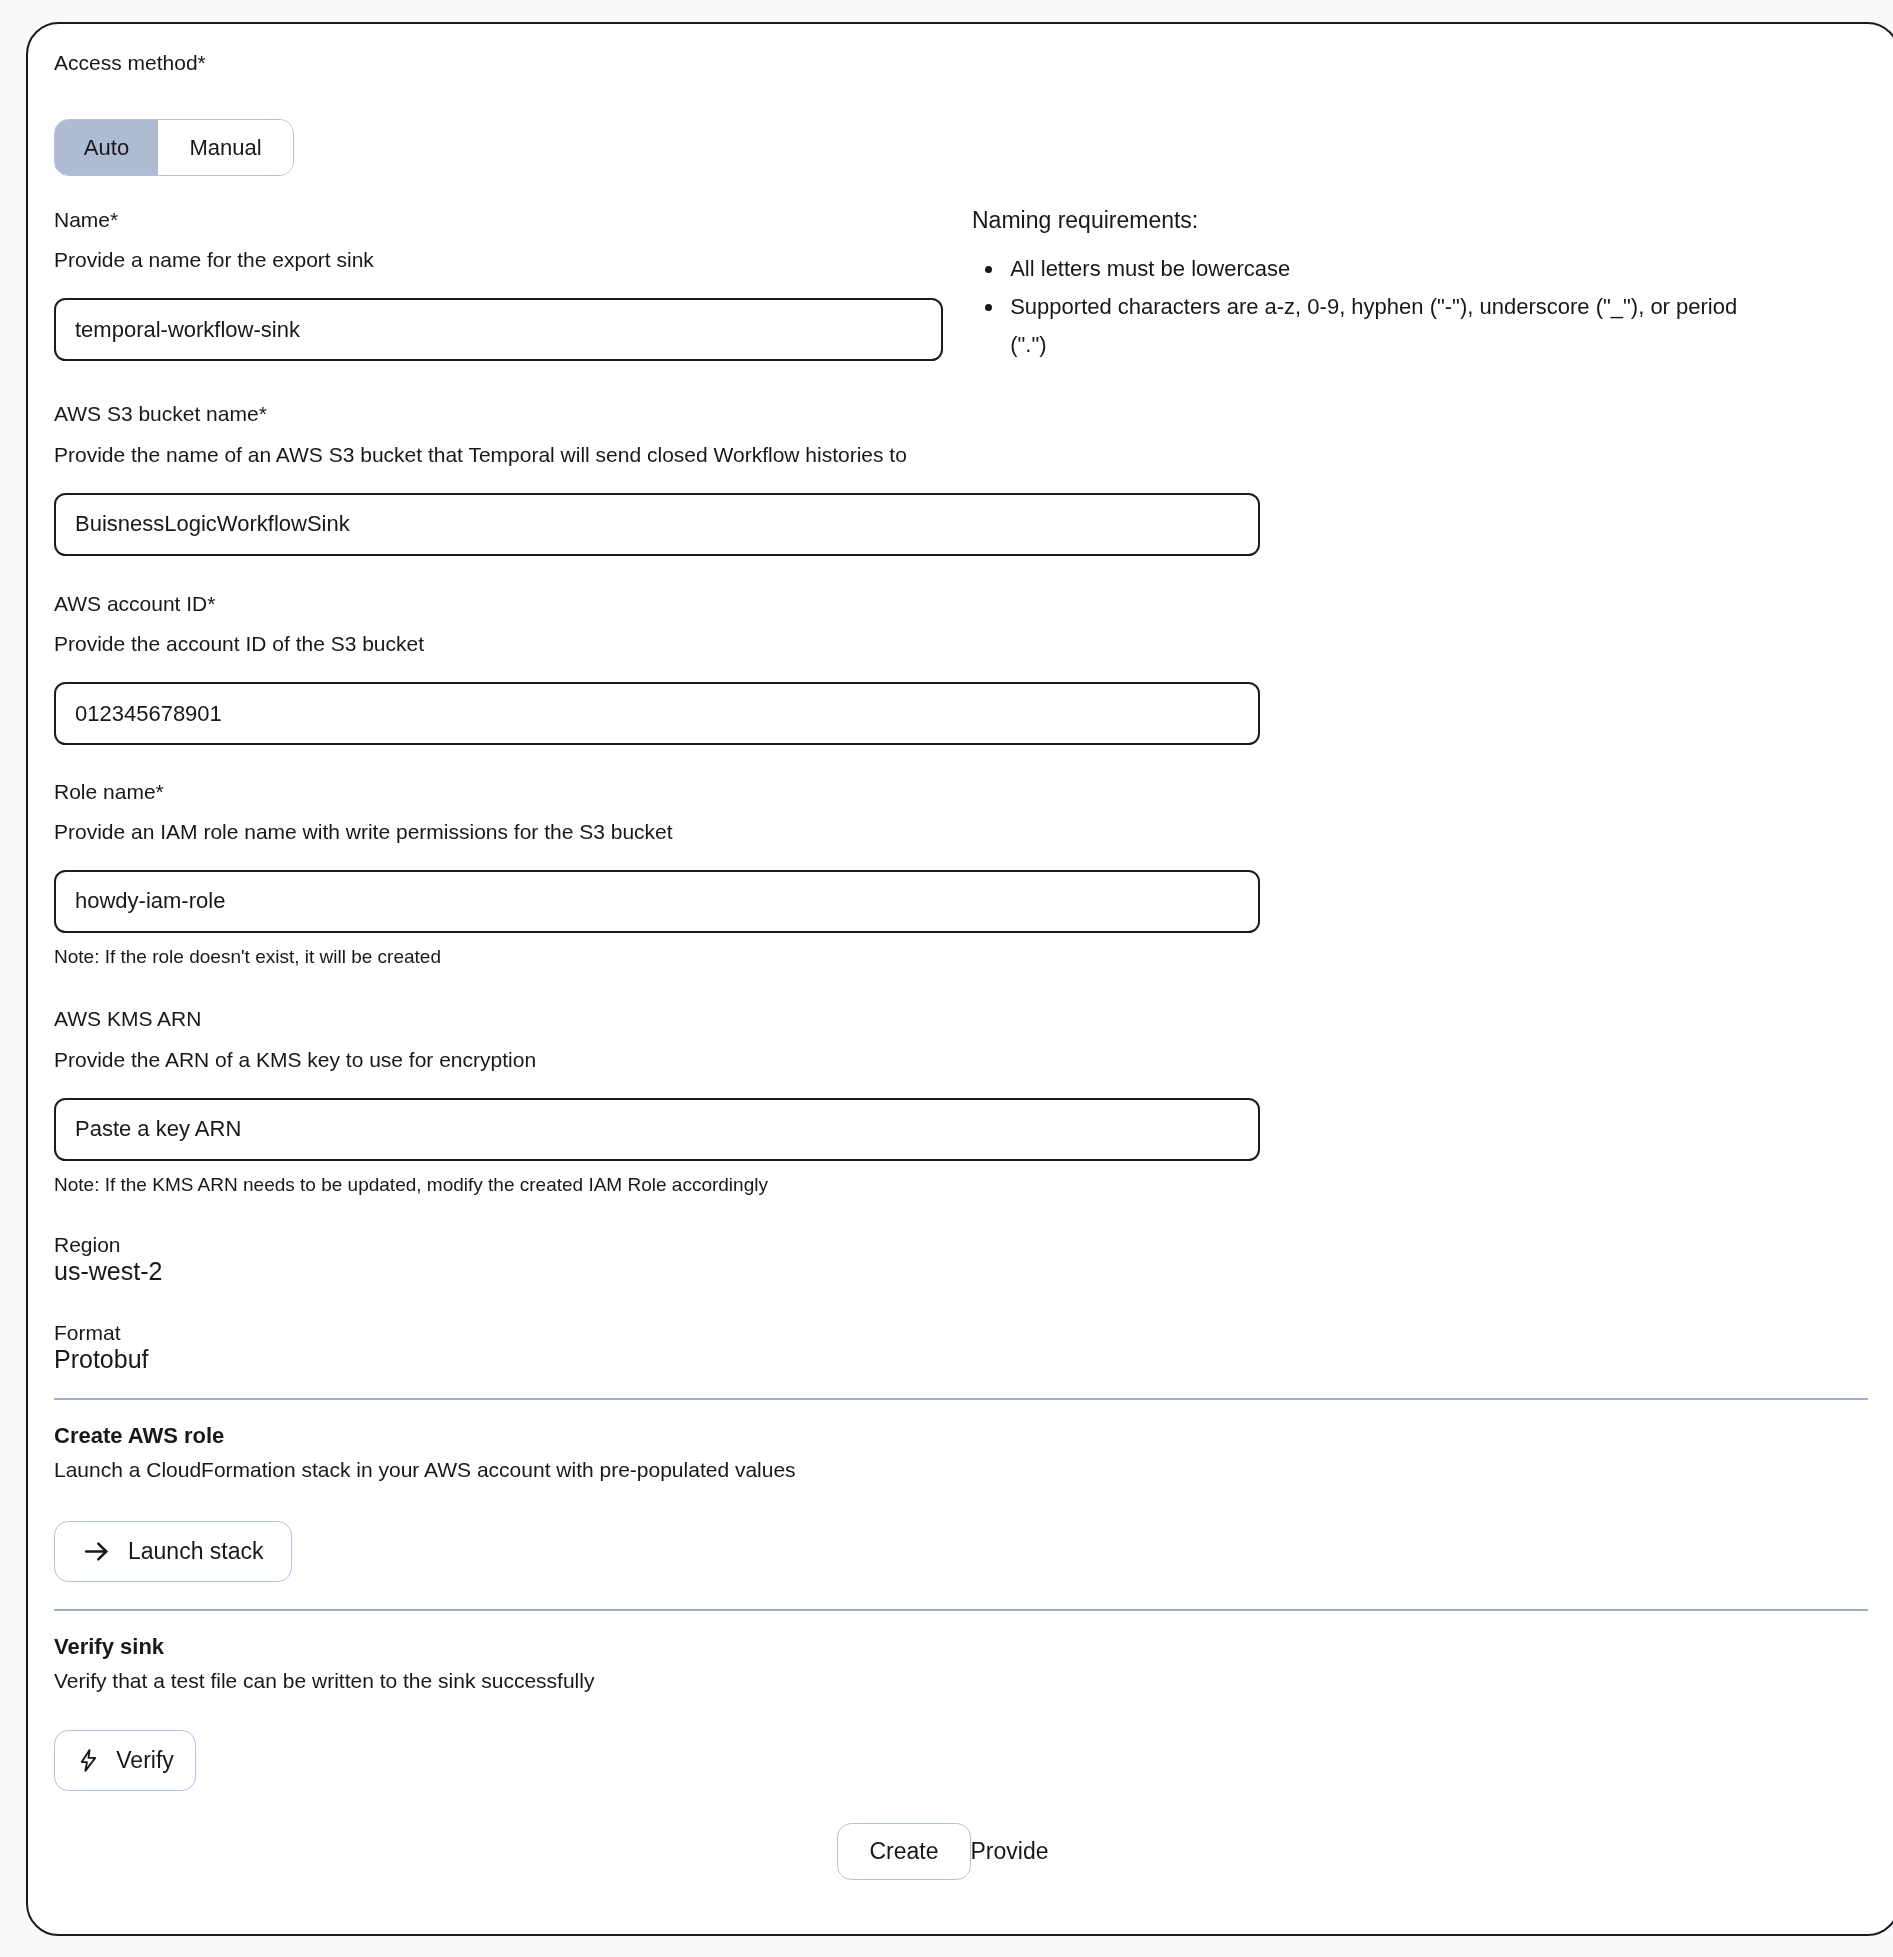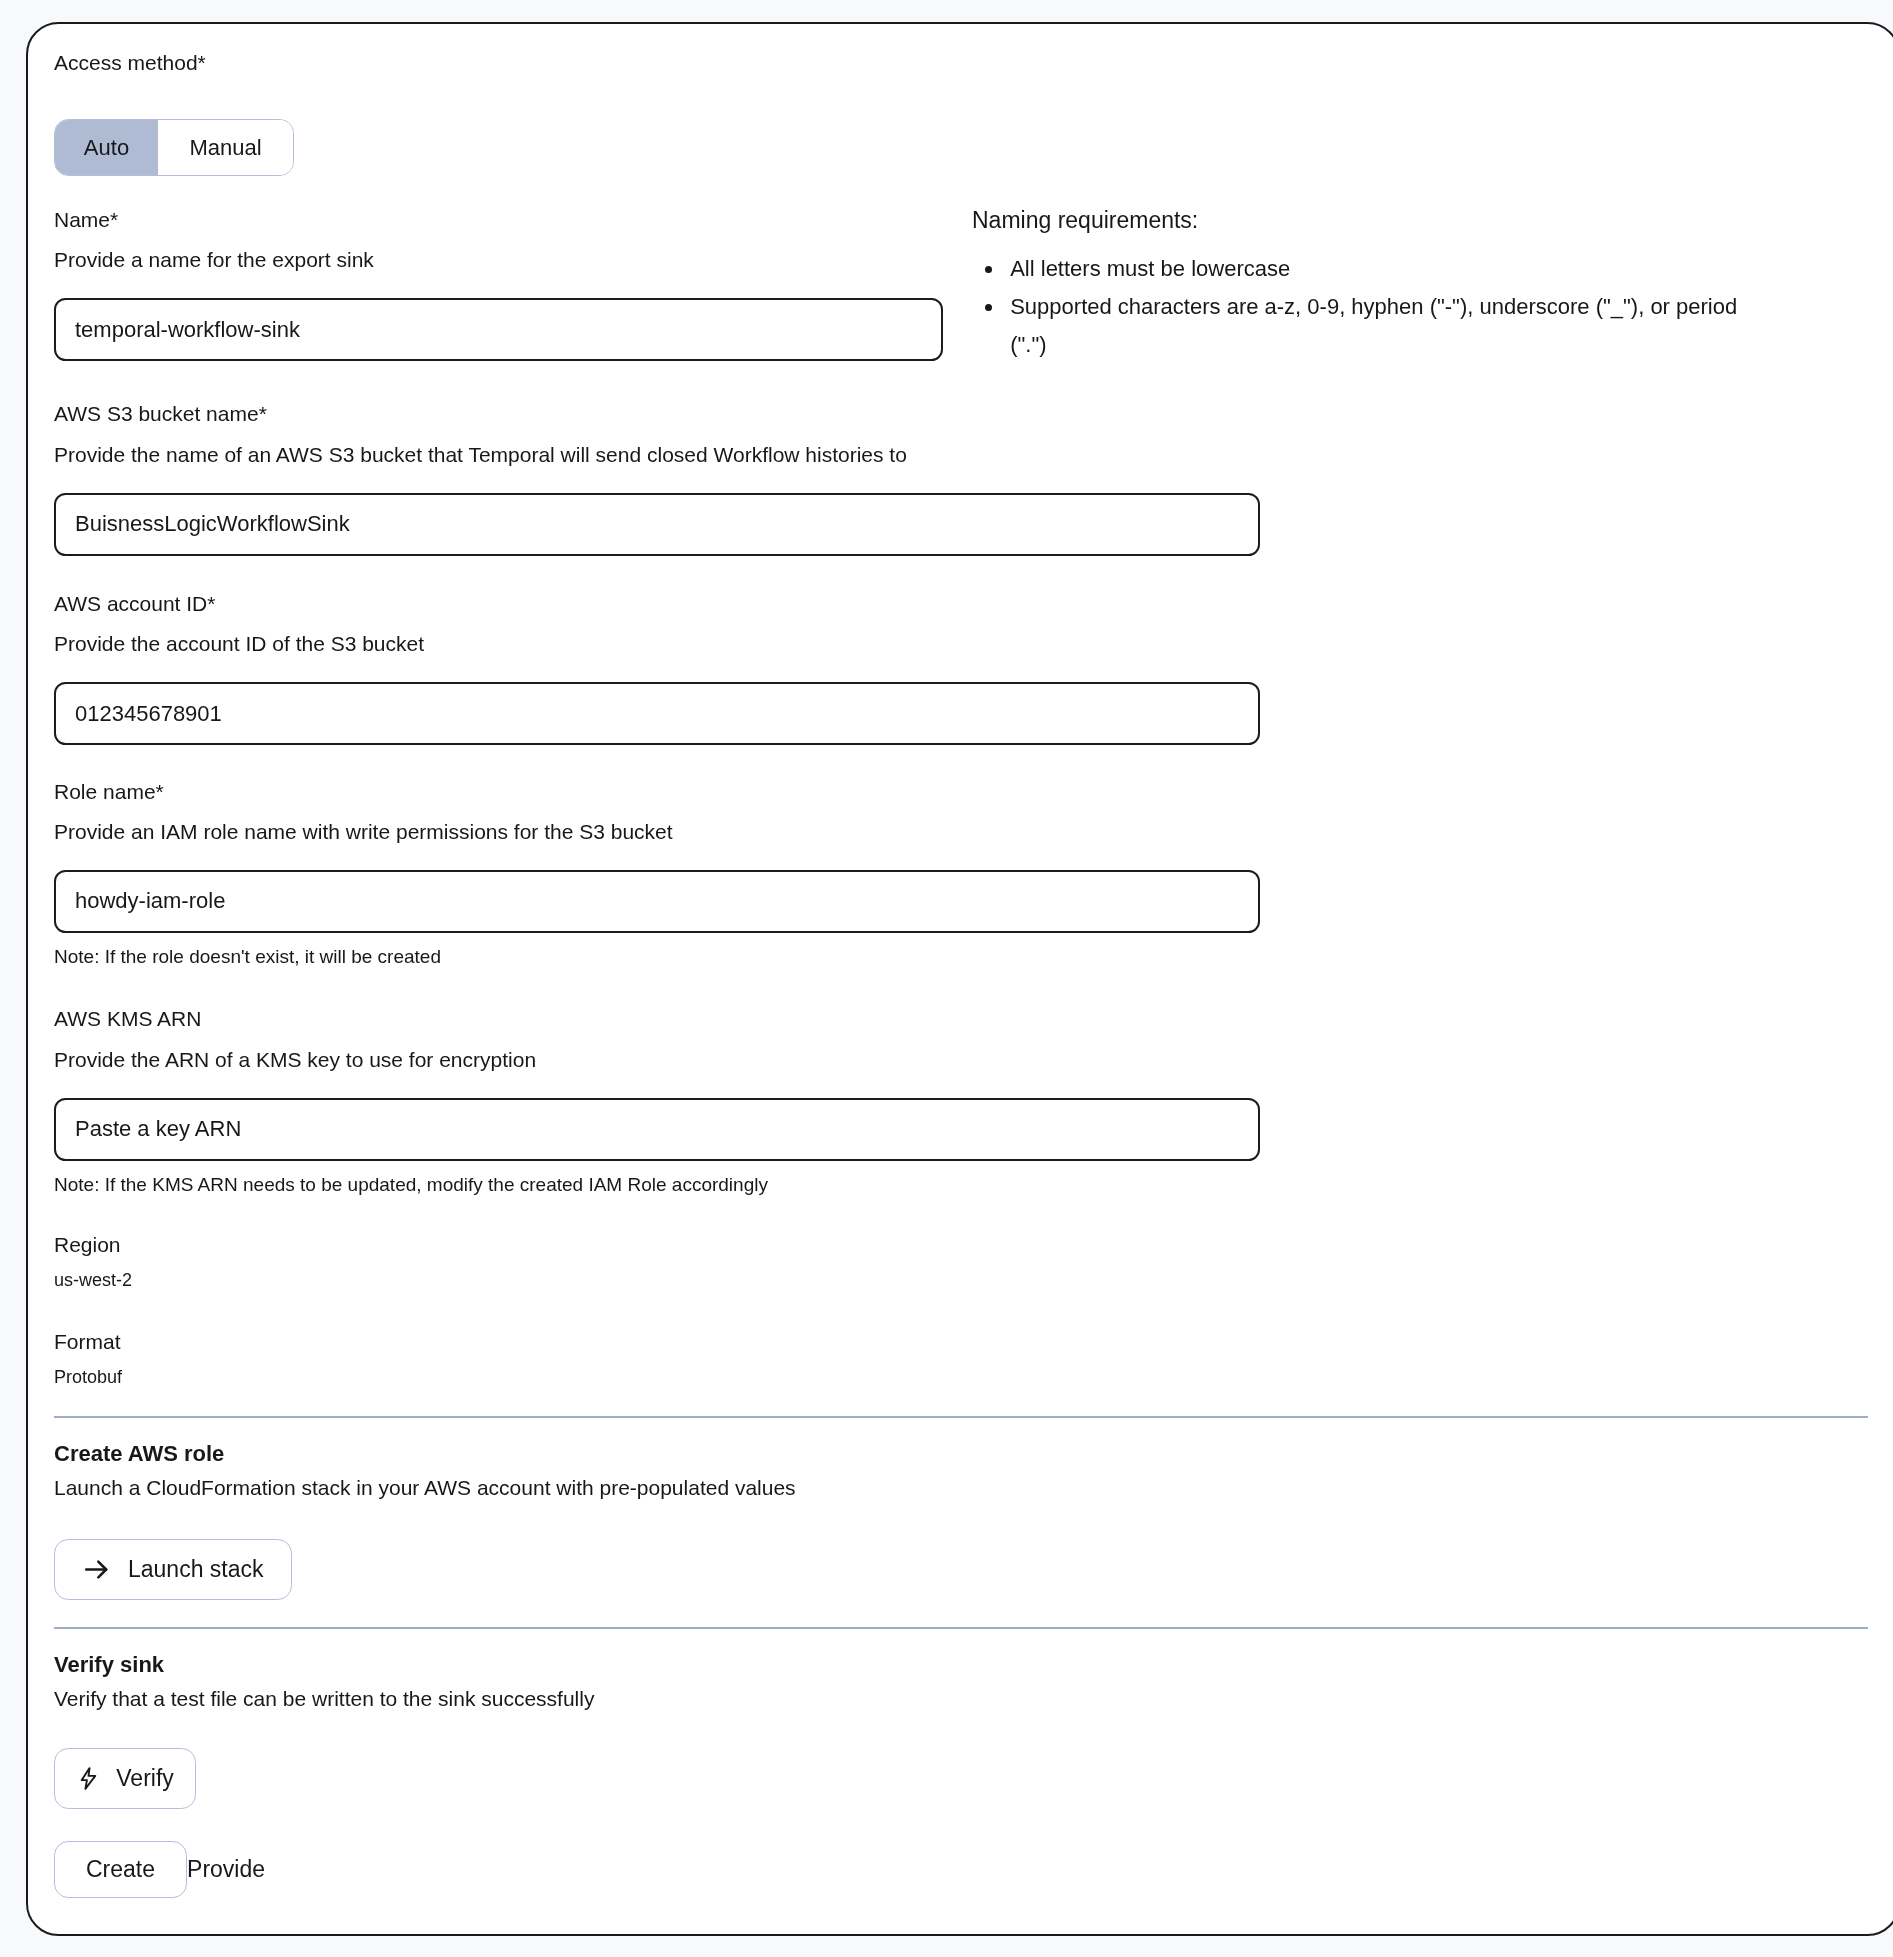--- a/index.html
+++ b/index.html
@@ -17,21 +17,21 @@
     width: 1874px; height: 1914px;
     background: #ffffff;
     border: 2.9px solid #191a1e;
     border-radius: 32.5px;
     padding: 25px 30px 0 26px;
     overflow: hidden;
   }
   .label { font-size: 21px; line-height: 27px; }
   .desc  { font-size: 21px; line-height: 27px; margin-top: 13.4px; }
   .note  { font-size: 19px; line-height: 25px; margin-top: 11.5px; }
-  .value { font-size: 18px; line-height: 27px; margin-top: 9px; }
+  .value { font-size: 25px; line-height: 27px; margin-top: 0; }
 
   
   .toggle {
     margin-top: 43px;
     display: inline-flex;
     height: 57px;
     border: 1.9px solid #b3bfd8;
     border-radius: 14.3px;
     overflow: hidden;
     background: #fff;
@@ -109,21 +109,21 @@
   .btn-launch { margin-top: 38px; height: 61px; padding: 0 27px; }
   .btn-verify { margin-top: 36px; height: 61px; padding: 0 21px; gap: 15.3px; }
   .btn-create { height: 57px; padding: 0 31px; }
 
   .btn .icon { display: inline-flex; }
 
   .bottom-row {
     margin-top: 32px;
     display: flex;
     align-items: center;
-    justify-content: flex-start;
+    justify-content: center;
     padding-right: 36px;
   }
   .cancel-link {
     font-size: 23px;
     color: #17181c;
     background: none; border: none;
     font-family: "Liberation Sans", sans-serif;
     cursor: pointer;
     padding: 0;
   }

